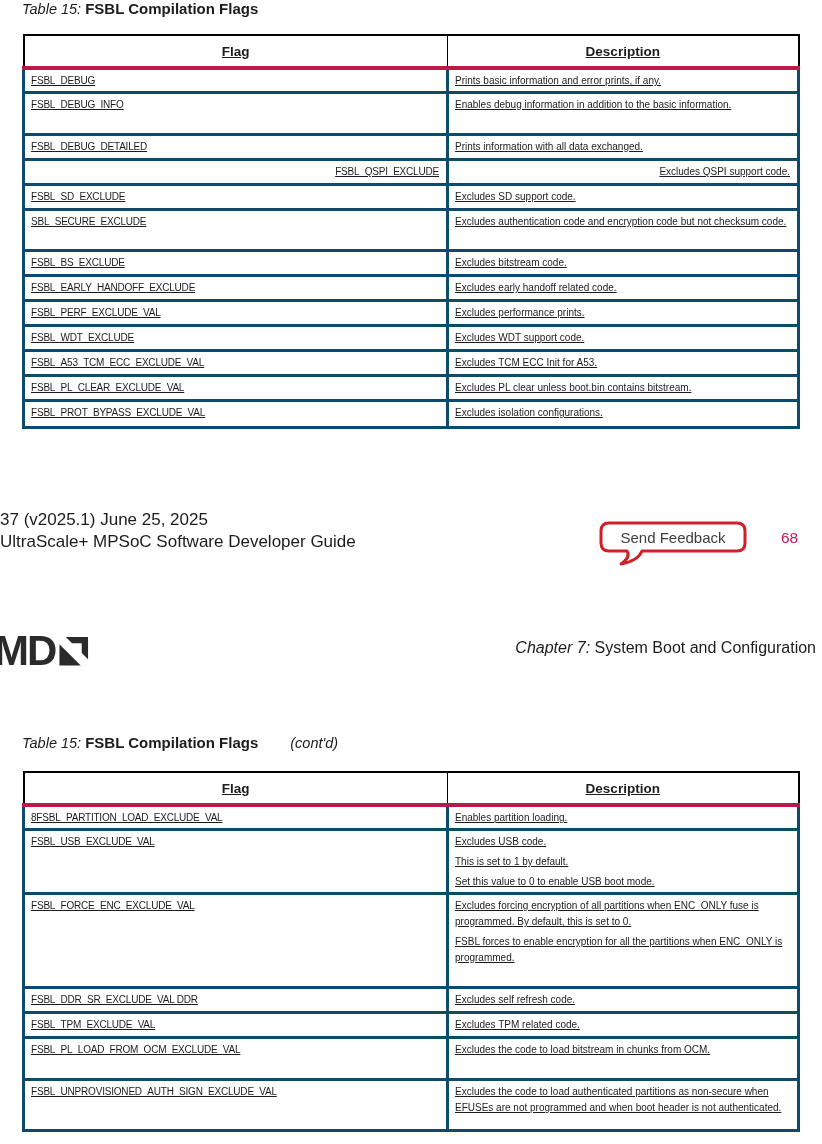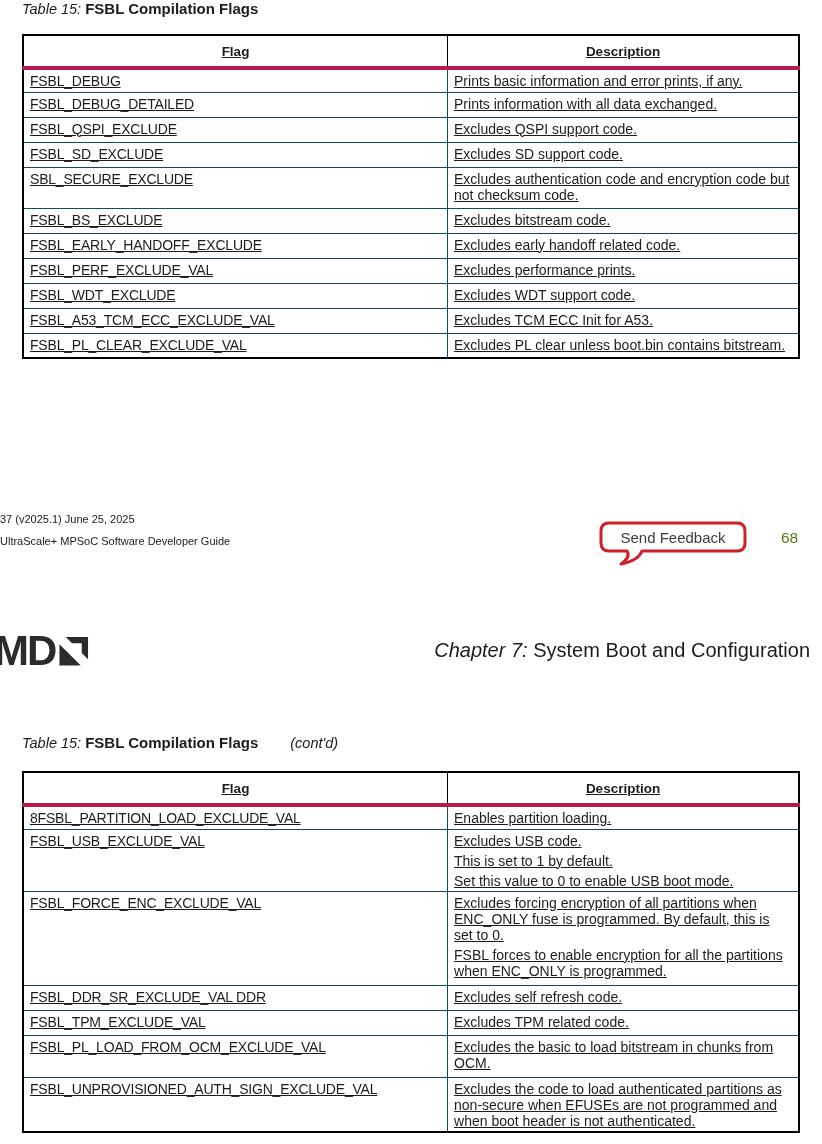--- a/index.html
+++ b/index.html
@@ -18,42 +18,42 @@
 
   
   .tbl-host{left:22px;right:22px;}
   table.doc-table{width:100%;border-collapse:collapse;border:2px solid #000;table-layout:fixed;text-decoration:underline;}
   table.doc-table th{
     border:1px solid #000;border-bottom:4px solid #b91a47;
     font-size:13.5px;font-weight:bold;text-align:center;padding:4px 2px;height:22px;
   }
   table.doc-table th:first-child{width:54%;}
   table.doc-table td{
-    border:1px solid #0c4a6e;vertical-align:top;padding:3px 7px 2px 6px;
-    font-size:14px;line-height:16px;
+    border:3px solid #0c4a6e;vertical-align:top;padding:3px 7px 2px 6px;
+    font-size:10px;line-height:16px;
   }
   td.flag-cell{letter-spacing:-0.2px;}
   .para{margin:0;}
   .para + .para{margin-top:4px;}
 
   
-  .footer-left{left:0;top:509px;font-size:11px;line-height:21.5px;}
-  .page-number{left:781px;top:529px;font-size:15.5px;color:#4d7c0f;}
+  .footer-left{left:0;top:509px;font-size:17px;line-height:21.5px;}
+  .page-number{left:781px;top:529px;font-size:15.5px;color:#be185d;}
   .feedback{left:596px;top:520px;width:156px;height:48px;}
   .feedback svg{display:block;}
   .feedback text{font-family:"Liberation Sans","DejaVu Sans",sans-serif;}
 
   
   .logo{left:-6px;top:634px;display:flex;align-items:flex-start;}
   .logo .logo-text{
     font-size:42px;font-weight:bold;letter-spacing:-2px;color:#2b2b2b;
     line-height:34px;
   }
   .logo svg{margin-left:3px;margin-top:2px;}
-  .chapter{right:12px;top:639px;font-size:20px;}
+  .chapter{right:6px;top:639px;font-size:16px;}
   .chapter .prefix{font-style:italic;}
 </style>
 </head>
 <body>
 
 <div class="abs tbl-title" style="left:22px;top:0;">
   <span class="prefix">Table 15:</span>
   <span> </span>
   <span class="main">FSBL Compilation Flags</span>
 </div>
@@ -66,27 +66,33 @@
           <th>Description</th>
         </tr>
       </thead>
       <tbody>
         <tr style="height: 24px;">
           <td class="flag-cell">FSBL_DEBUG</td>
           <td class="desc-cell">
             <div class="para">Prints basic information and error prints, if any.</div>
           </td>
         </tr>
+        <tr style="height: 42px;">
+          <td class="flag-cell">FSBL_DEBUG_INFO</td>
+          <td class="desc-cell">
+            <div class="para">Enables debug information in addition to the basic information.</div>
+          </td>
+        </tr>
         <tr style="height: 25px;">
           <td class="flag-cell">FSBL_DEBUG_DETAILED</td>
           <td class="desc-cell">
             <div class="para">Prints information with all data exchanged.</div>
           </td>
         </tr>
-        <tr style="height: 25px;">
+        <tr style="height: 25px; text-align: right;">
           <td class="flag-cell">FSBL_QSPI_EXCLUDE</td>
           <td class="desc-cell">
             <div class="para">Excludes QSPI support code.</div>
           </td>
         </tr>
         <tr style="height: 25px;">
           <td class="flag-cell">FSBL_SD_EXCLUDE</td>
           <td class="desc-cell">
             <div class="para">Excludes SD support code.</div>
           </td>
@@ -124,20 +130,26 @@
         <tr style="height: 25px;">
           <td class="flag-cell">FSBL_A53_TCM_ECC_EXCLUDE_VAL</td>
           <td class="desc-cell">
             <div class="para">Excludes TCM ECC Init for A53.</div>
           </td>
         </tr>
         <tr style="height: 25px;">
           <td class="flag-cell">FSBL_PL_CLEAR_EXCLUDE_VAL</td>
           <td class="desc-cell">
             <div class="para">Excludes PL clear unless boot.bin contains bitstream.</div>
+          </td>
+        </tr>
+        <tr style="height: 27px;">
+          <td class="flag-cell">FSBL_PROT_BYPASS_EXCLUDE_VAL</td>
+          <td class="desc-cell">
+            <div class="para">Excludes isolation configurations.</div>
           </td>
         </tr>
       </tbody>
     </table>
   </div>
 
 <div class="abs footer-left">
   <div>37 (v2025.1) June 25, 2025</div>
   <div>UltraScale+ MPSoC Software Developer Guide</div>
 </div>
@@ -211,21 +223,21 @@
         </tr>
         <tr style="height: 25px;">
           <td class="flag-cell">FSBL_TPM_EXCLUDE_VAL</td>
           <td class="desc-cell">
             <div class="para">Excludes TPM related code.</div>
           </td>
         </tr>
         <tr style="height: 42px;">
           <td class="flag-cell">FSBL_PL_LOAD_FROM_OCM_EXCLUDE_VAL</td>
           <td class="desc-cell">
-            <div class="para">Excludes the basic to load bitstream in chunks from OCM.</div>
+            <div class="para">Excludes the code to load bitstream in chunks from OCM.</div>
           </td>
         </tr>
         <tr style="height: 51px;">
           <td class="flag-cell">FSBL_UNPROVISIONED_AUTH_SIGN_EXCLUDE_VAL</td>
           <td class="desc-cell">
             <div class="para">Excludes the code to load authenticated partitions as non-secure when EFUSEs are not programmed and when boot header is not authenticated.</div>
           </td>
         </tr>
       </tbody>
     </table>

